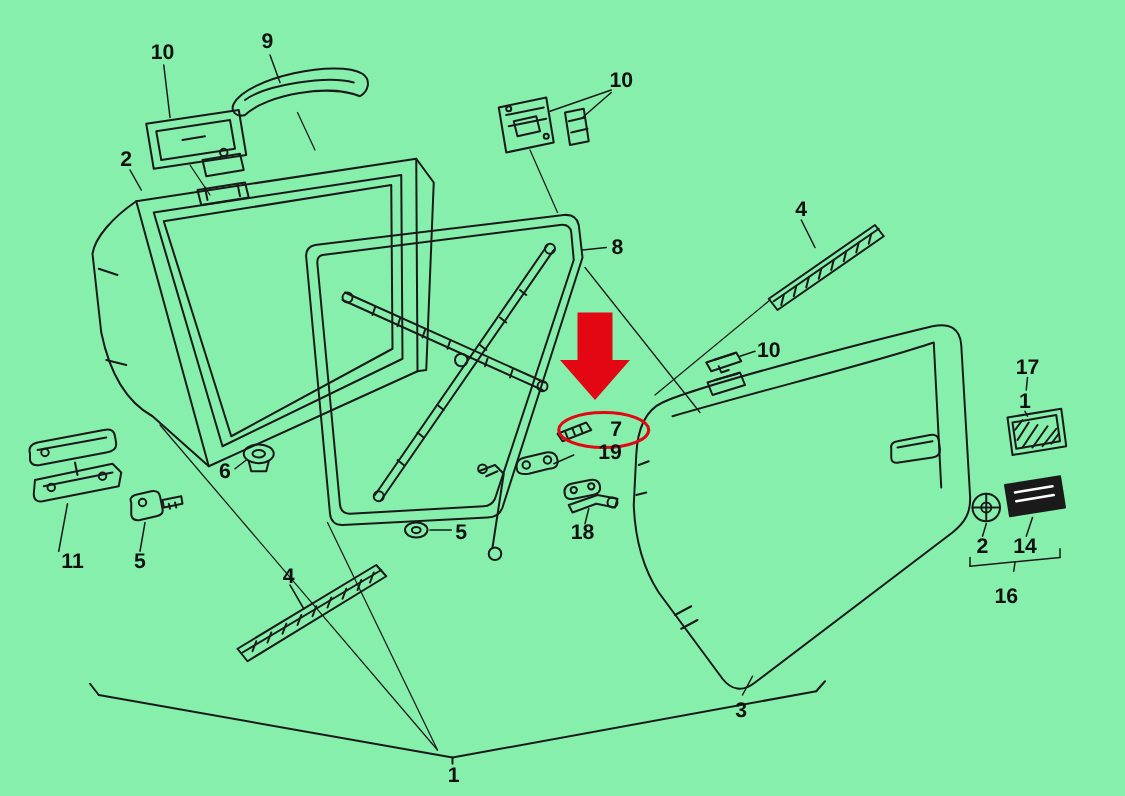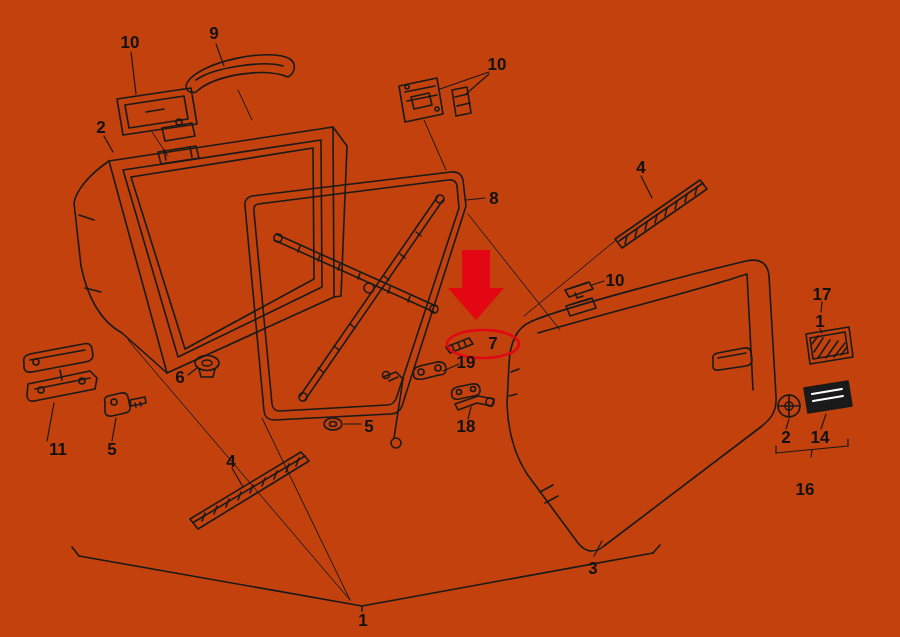--- a/index.html
+++ b/index.html
@@ -1,16 +1,16 @@
 <!DOCTYPE html>
 <html><head>
 <meta charset="utf-8">
 <style>
   html,body{margin:0;padding:0;background:#fff;}
-  .stage{position:relative;width:900px;height:637px;background:#c2410c;overflow:hidden;
+  .stage{position:relative;width:900px;height:637px;background:#86efac;overflow:hidden;
          font-family:"Liberation Sans",sans-serif;text-align:right;}
   .stage svg{position:absolute;left:0;top:0;}
   .lbl{position:absolute;transform:translate(-50%,-50%);
        font:bold 17px "Liberation Sans",sans-serif;color:#111;line-height:1;
        white-space:nowrap;user-select:none;}
 </style>
 </head>
 <body>
 
 <div class="stage">
@@ -218,26 +218,26 @@
   <div class="lbl" style="left:130px;top:42px">10</div>
   <div class="lbl" style="left:214px;top:33px">9</div>
   <div class="lbl" style="left:101px;top:127px">2</div>
   <div class="lbl" style="left:497px;top:64px">10</div>
   <div class="lbl" style="left:494px;top:198px">8</div>
   <div class="lbl" style="left:641px;top:167px">4</div>
   <div class="lbl" style="left:615px;top:280px">10</div>
   <div class="lbl" style="left:822px;top:294px">17</div>
   <div class="lbl" style="left:820px;top:321px">1</div>
   <div class="lbl" style="left:493px;top:343px">7</div>
-  <div class="lbl" style="left:466px;top:362px">19</div>
+  <div class="lbl" style="left:488px;top:362px">19</div>
   <div class="lbl" style="left:180px;top:377px">6</div>
   <div class="lbl" style="left:369px;top:426px">5</div>
   <div class="lbl" style="left:466px;top:426px">18</div>
   <div class="lbl" style="left:58px;top:449px">11</div>
   <div class="lbl" style="left:112px;top:449px">5</div>
   <div class="lbl" style="left:231px;top:461px">4</div>
   <div class="lbl" style="left:786px;top:437px">2</div>
   <div class="lbl" style="left:820px;top:437px">14</div>
-  <div class="lbl" style="left:805px;top:489px">16</div>
+  <div class="lbl" style="left:805px;top:477px">16</div>
   <div class="lbl" style="left:593px;top:568px">3</div>
   <div class="lbl" style="left:363px;top:620px">1</div>
 
 </div>
 
 </body></html>

